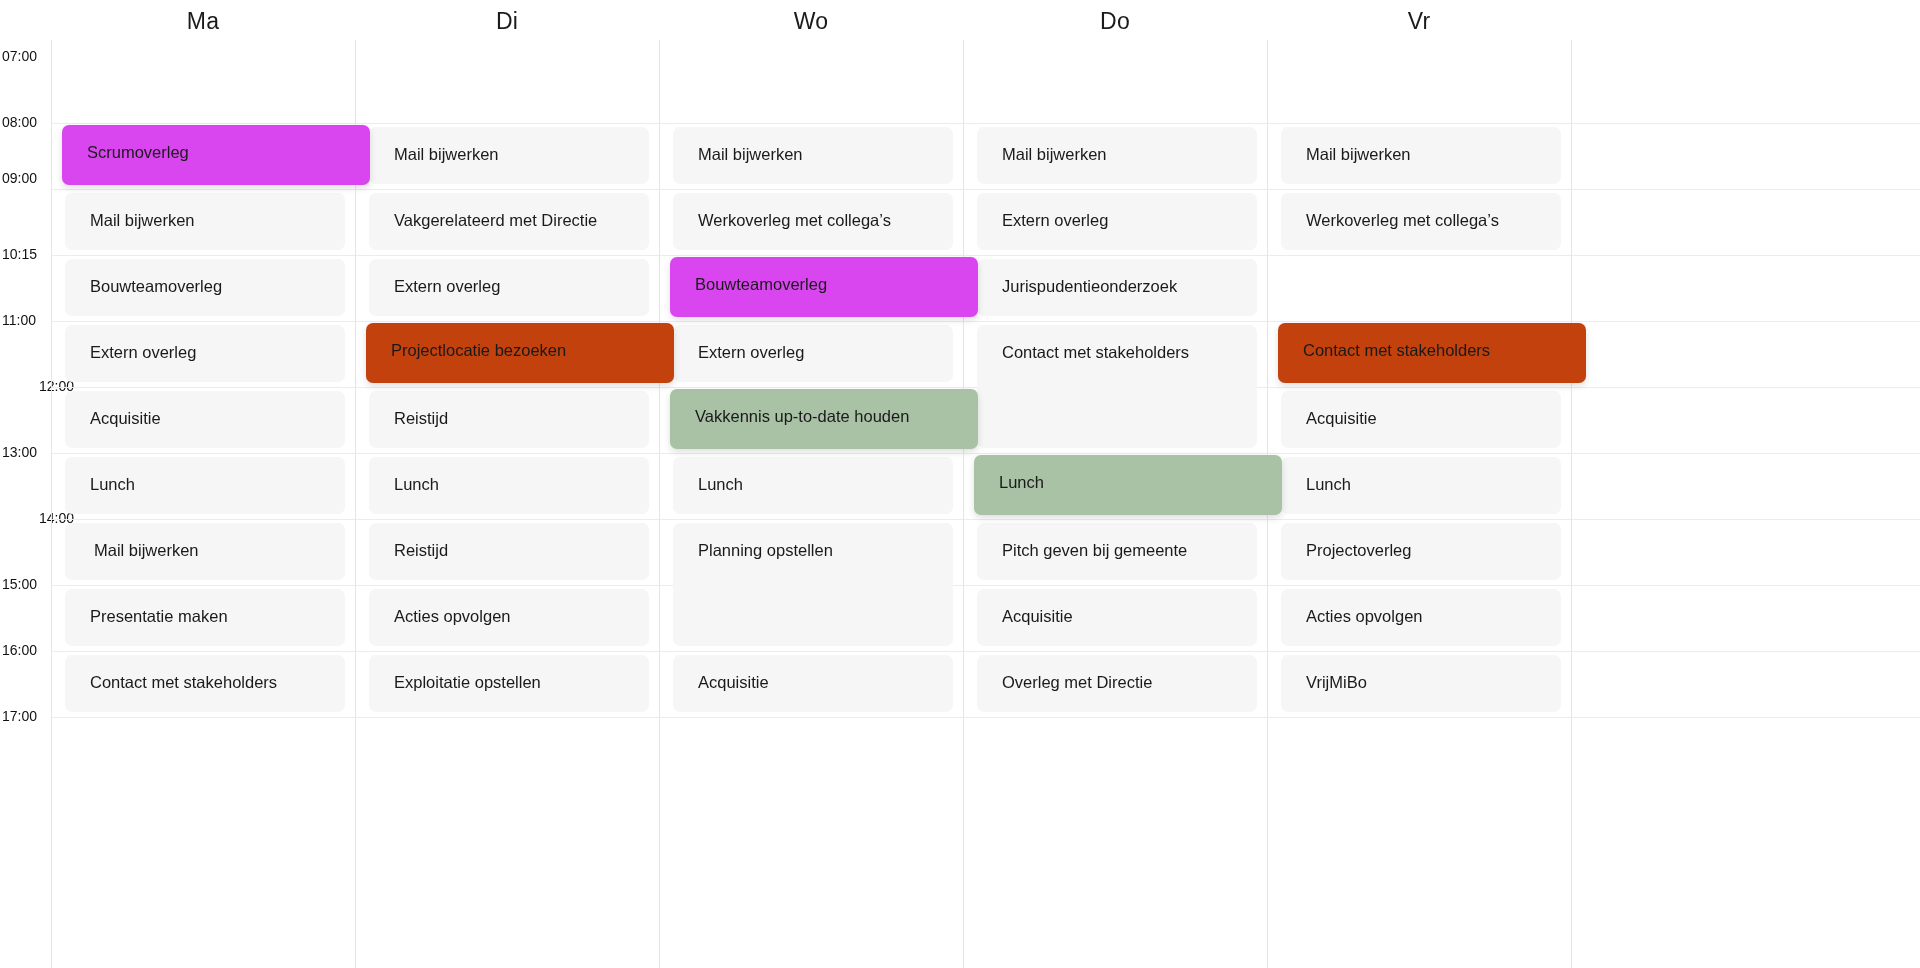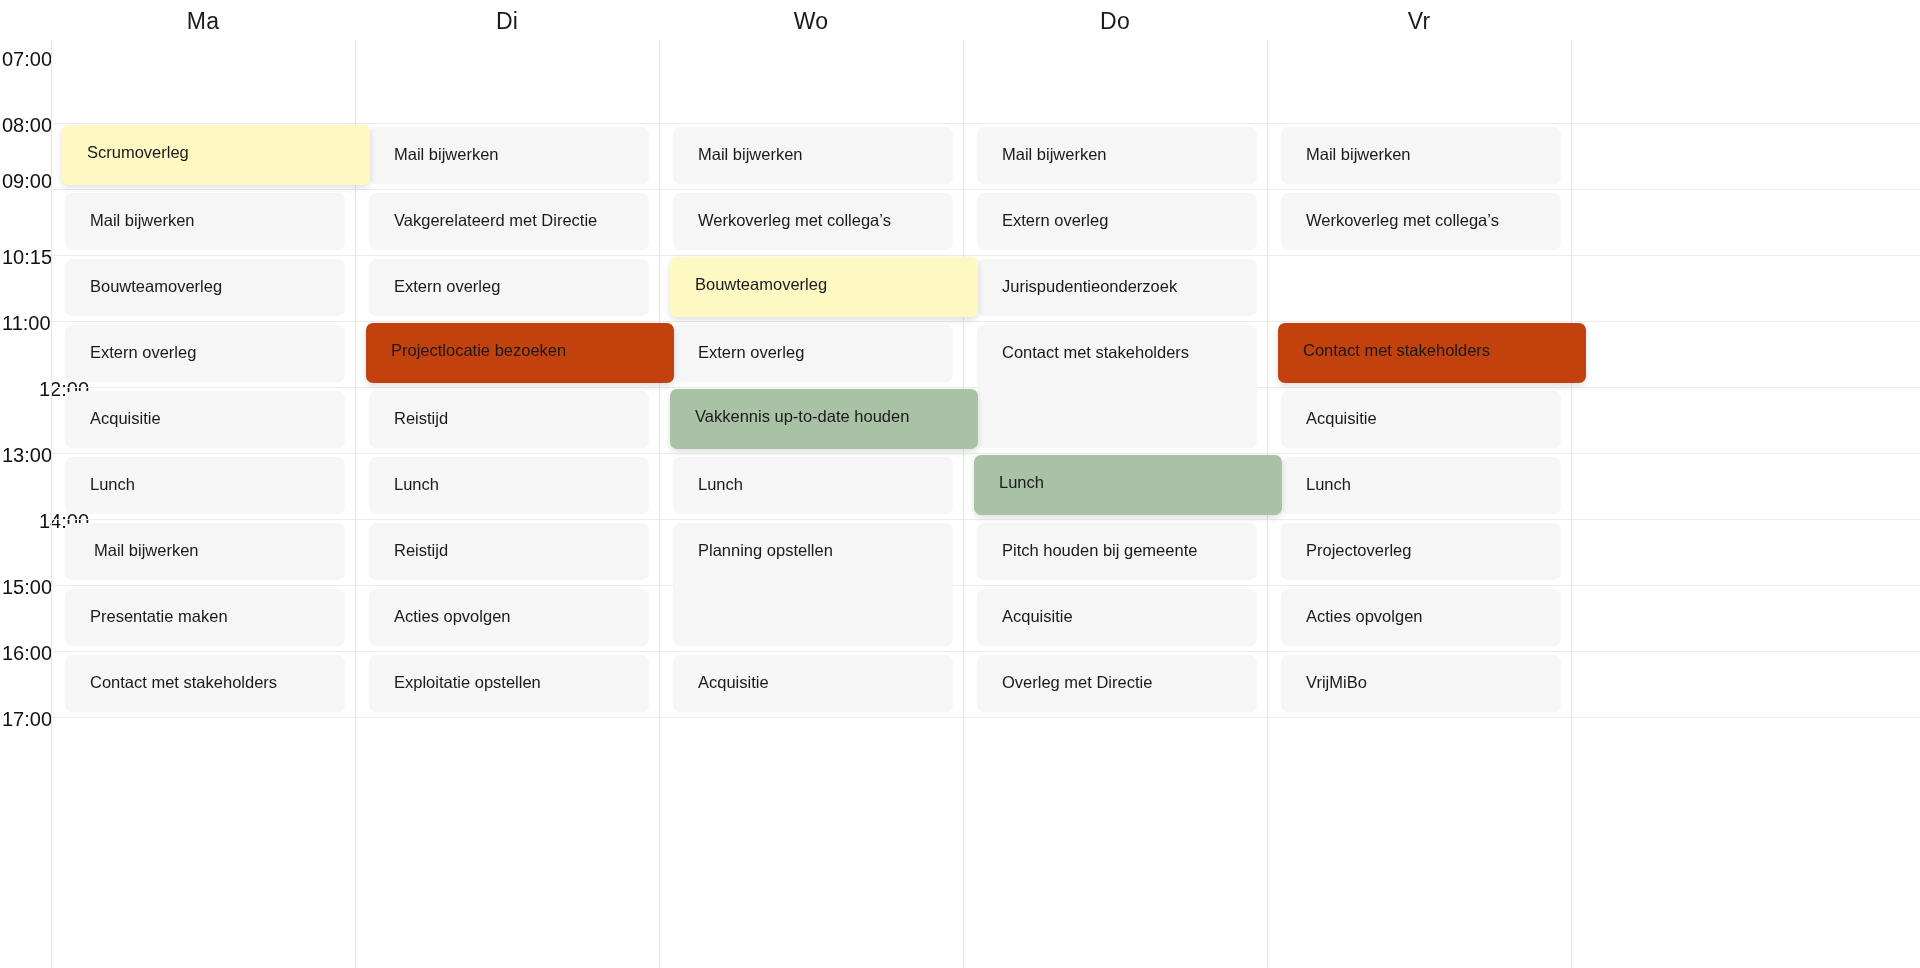--- a/index.html
+++ b/index.html
@@ -47,21 +47,21 @@
     left: 0; top: 0;
     width: 51px;
     height: 968px;
   }
   .time-label {
     position: absolute;
     left: 0;
     width: 44px;
     text-align: left;
     padding-left: 2px;
-    font-size: 20px;
+    font-size: 14px;
     color: #111111;
     transform: translateY(-9px);
     white-space: nowrap;
   }
 
   
   .hour-line {
     position: absolute;
     left: 51px;
     width: 1869px;
@@ -98,21 +98,21 @@
     position: absolute;
     top: 17px;
     left: 25px;
     line-height: 20px;
   }
   .event.indented .event-title {
     left: 29px;
   }
 
   .event.accent-orange {
-    background: #fef9c3;
+    background: #d946ef;
     box-shadow: 0 3px 7px rgba(0,0,0,0.13);
     z-index: 6;
   }
   .event.accent-blue {
     background: #c2410c;
     box-shadow: 0 3px 7px rgba(0,0,0,0.13);
     z-index: 6;
   }
   .event.accent-green {
     background: #a9c2a6;
@@ -251,21 +251,21 @@
       <div class="event" style="left: 977px; width: 280px; top: 259px; height: 57px;">
         <span class="event-title">Jurispudentieonderzoek</span>
       </div>
       <div class="event" style="left: 977px; width: 280px; top: 325px; height: 123px;">
         <span class="event-title">Contact met stakeholders</span>
       </div>
       <div class="event accent-green" style="left: 974px; width: 308px; top: 455px; height: 60px;">
         <span class="event-title">Lunch</span>
       </div>
       <div class="event" style="left: 977px; width: 280px; top: 523px; height: 57px;">
-        <span class="event-title">Pitch houden bij gemeente</span>
+        <span class="event-title">Pitch geven bij gemeente</span>
       </div>
       <div class="event" style="left: 977px; width: 280px; top: 589px; height: 57px;">
         <span class="event-title">Acquisitie</span>
       </div>
       <div class="event" style="left: 977px; width: 280px; top: 655px; height: 57px;">
         <span class="event-title">Overleg met Directie</span>
       </div>
       <div class="event" style="left: 1281px; width: 280px; top: 127px; height: 57px;">
         <span class="event-title">Mail bijwerken</span>
       </div>

